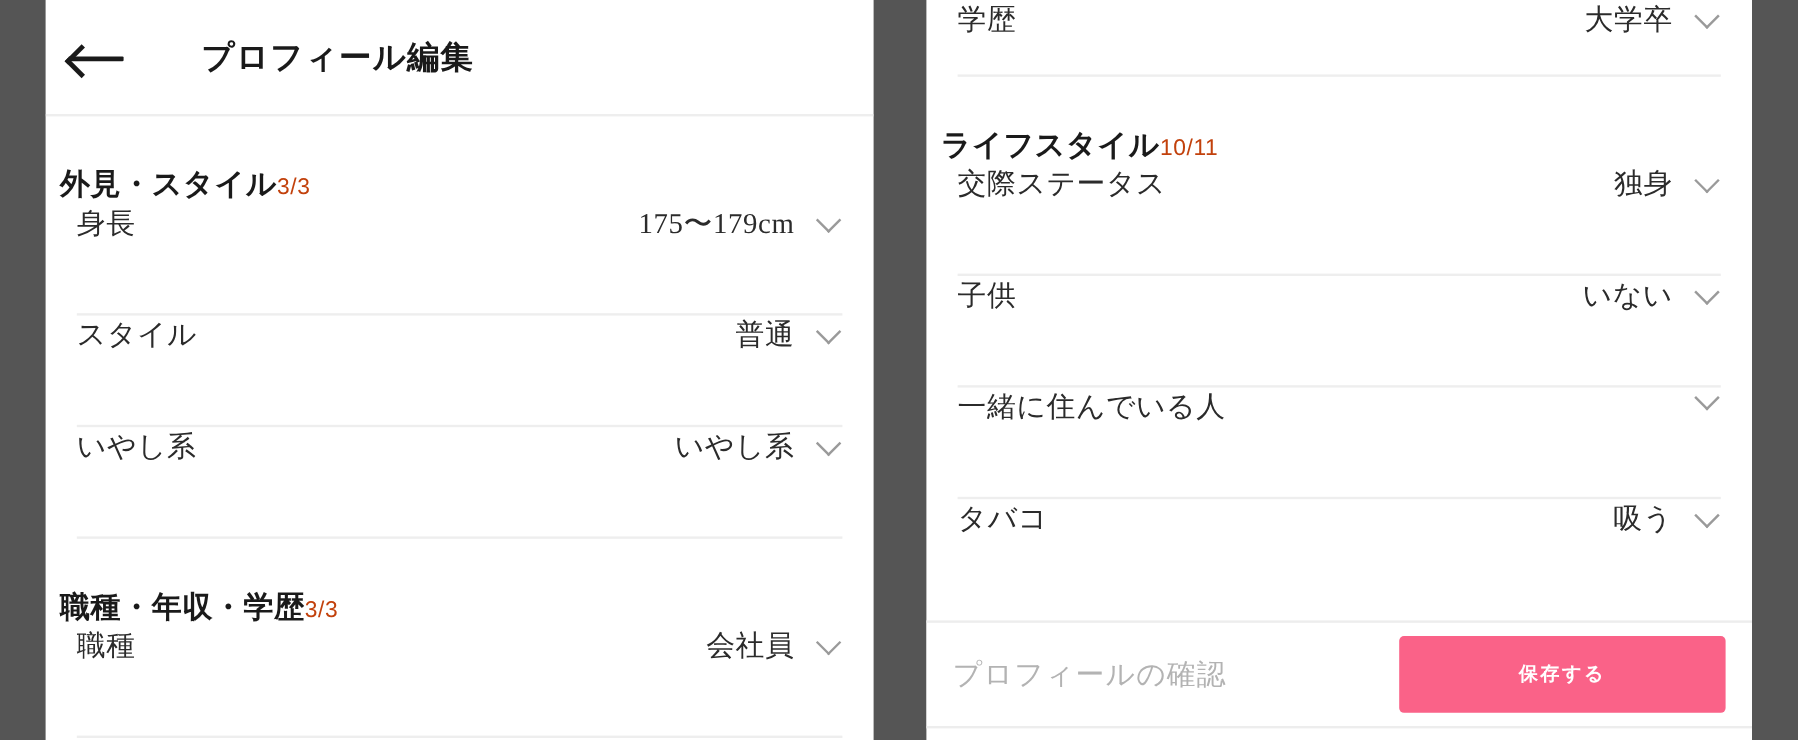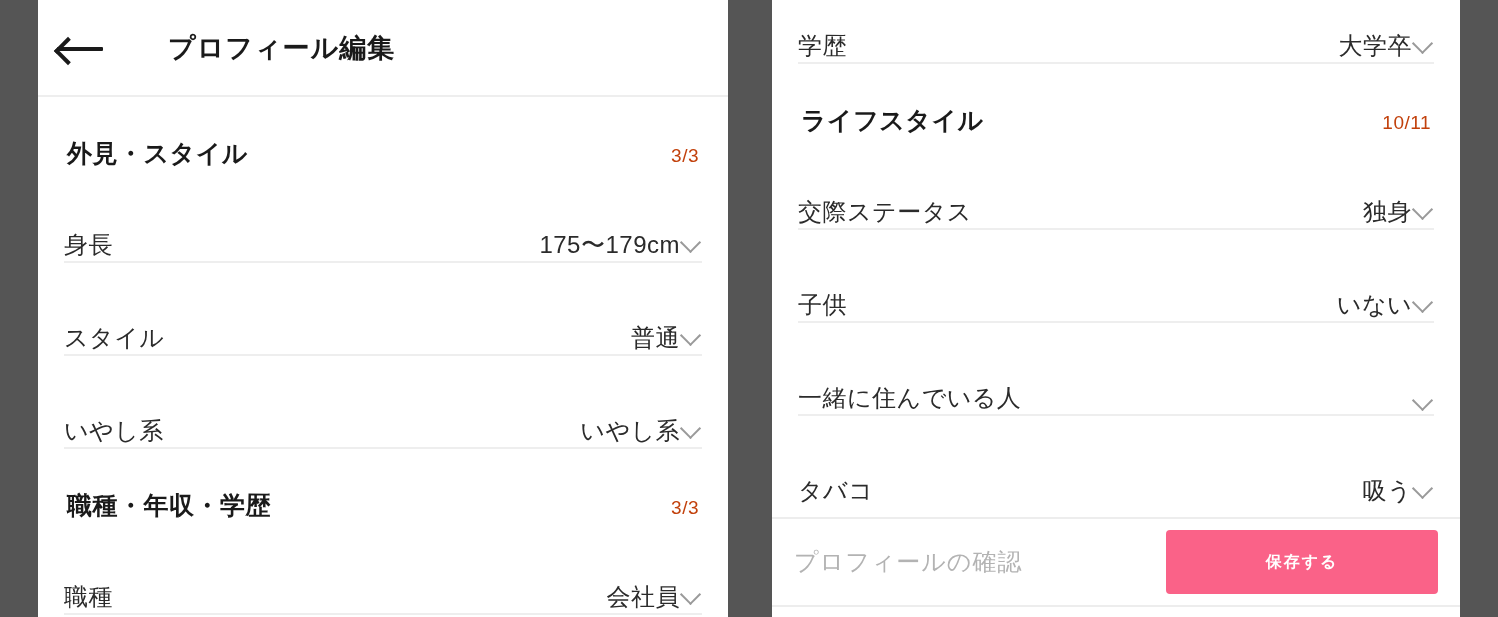--- a/index.html
+++ b/index.html
@@ -70,52 +70,53 @@
     font-weight: bold;
     color: #1a1a1a;
     letter-spacing: 1px;
     margin-left: 44px;
   }
 
   
   .section-head {
     display: flex;
     align-items: baseline;
-    justify-content: space-between;
-    padding: 0 29px;
+    padding: 0 12px;
   }
   .section-title {
     font-size: 25px;
     font-weight: bold;
     color: #1a1a1a;
     letter-spacing: 0.5px;
   }
   .section-count {
     font-size: 19px;
     color: #c2410c;
     letter-spacing: 0.5px;
   }
 
   
   .row {
     display: flex;
-    align-items: flex-end;
+    align-items: flex-start;
     justify-content: space-between;
     height: 91px;
     padding: 0 26px;
     cursor: pointer;
+    font-family: Liberation Serif, serif;
   }
   .row-label {
     font-size: 24px;
     color: #2b2b2b;
     letter-spacing: 0.5px;
   }
   .row-right {
     display: flex;
     align-items: center;
+    gap: 18px;
   }
   .row-value {
     font-size: 24px;
     color: #2b2b2b;
     letter-spacing: 0.5px;
     white-space: nowrap;
   }
   .chev {
     width: 22px;
     height: 22px;

